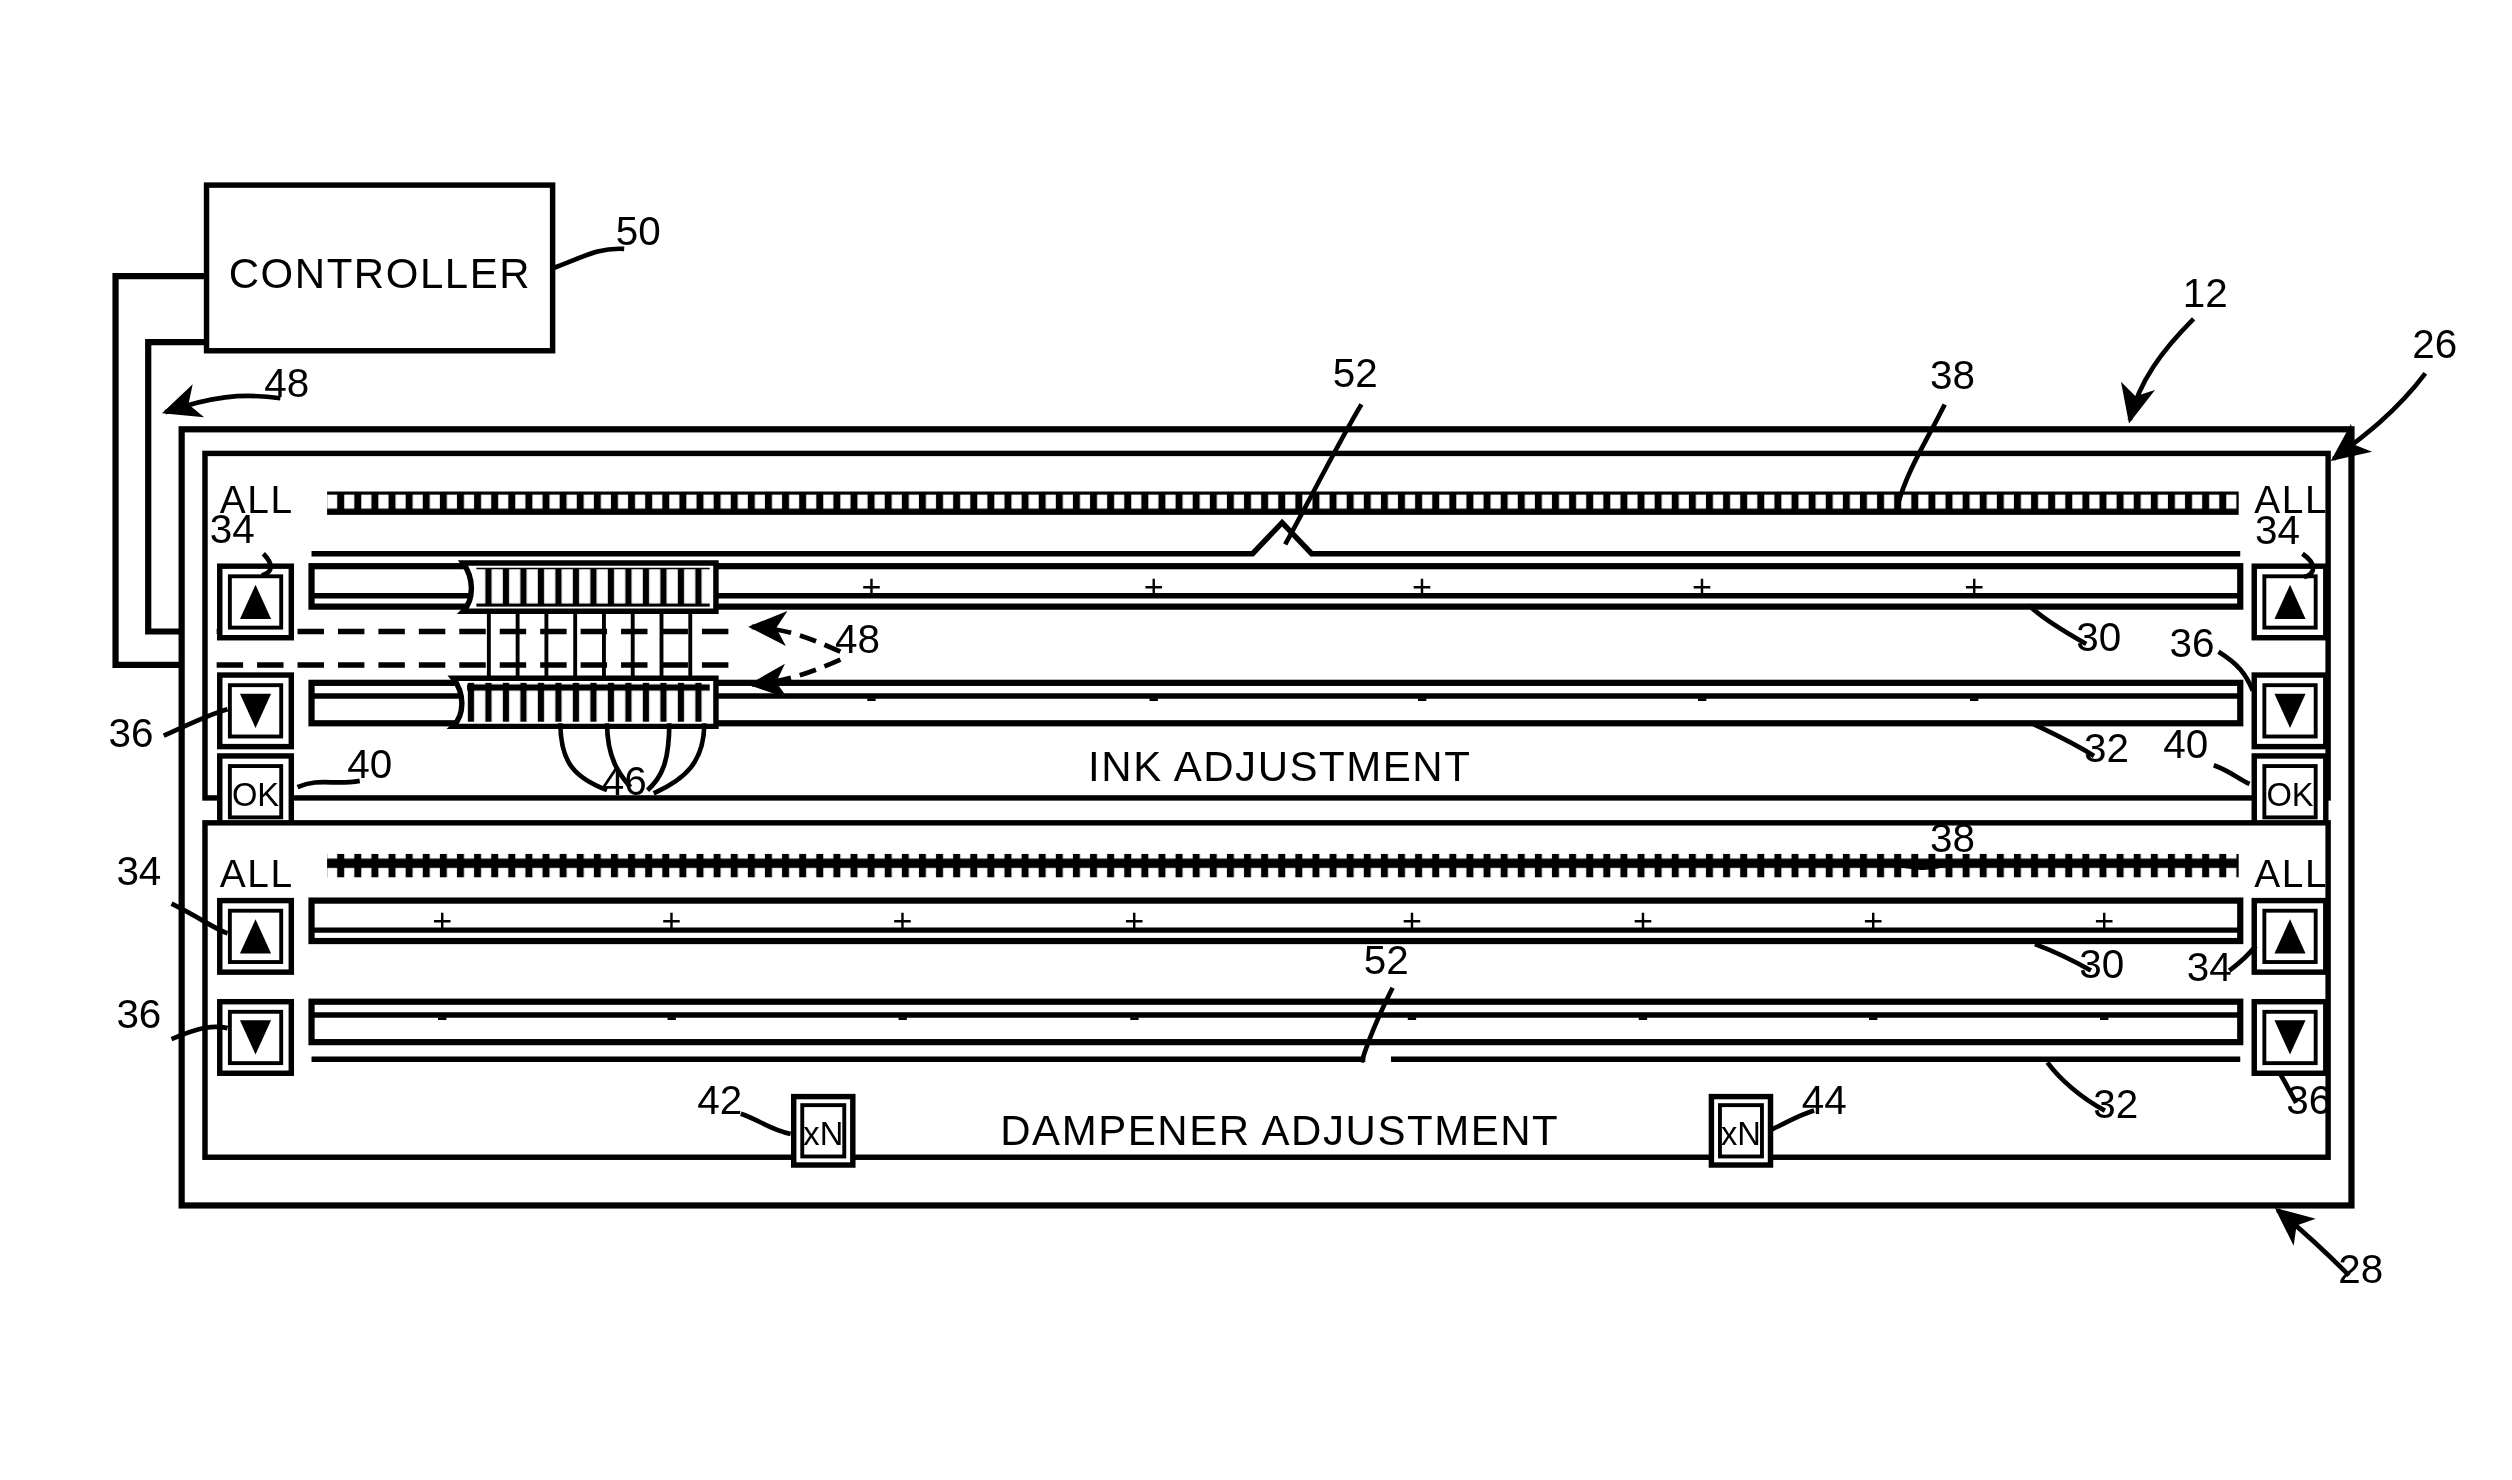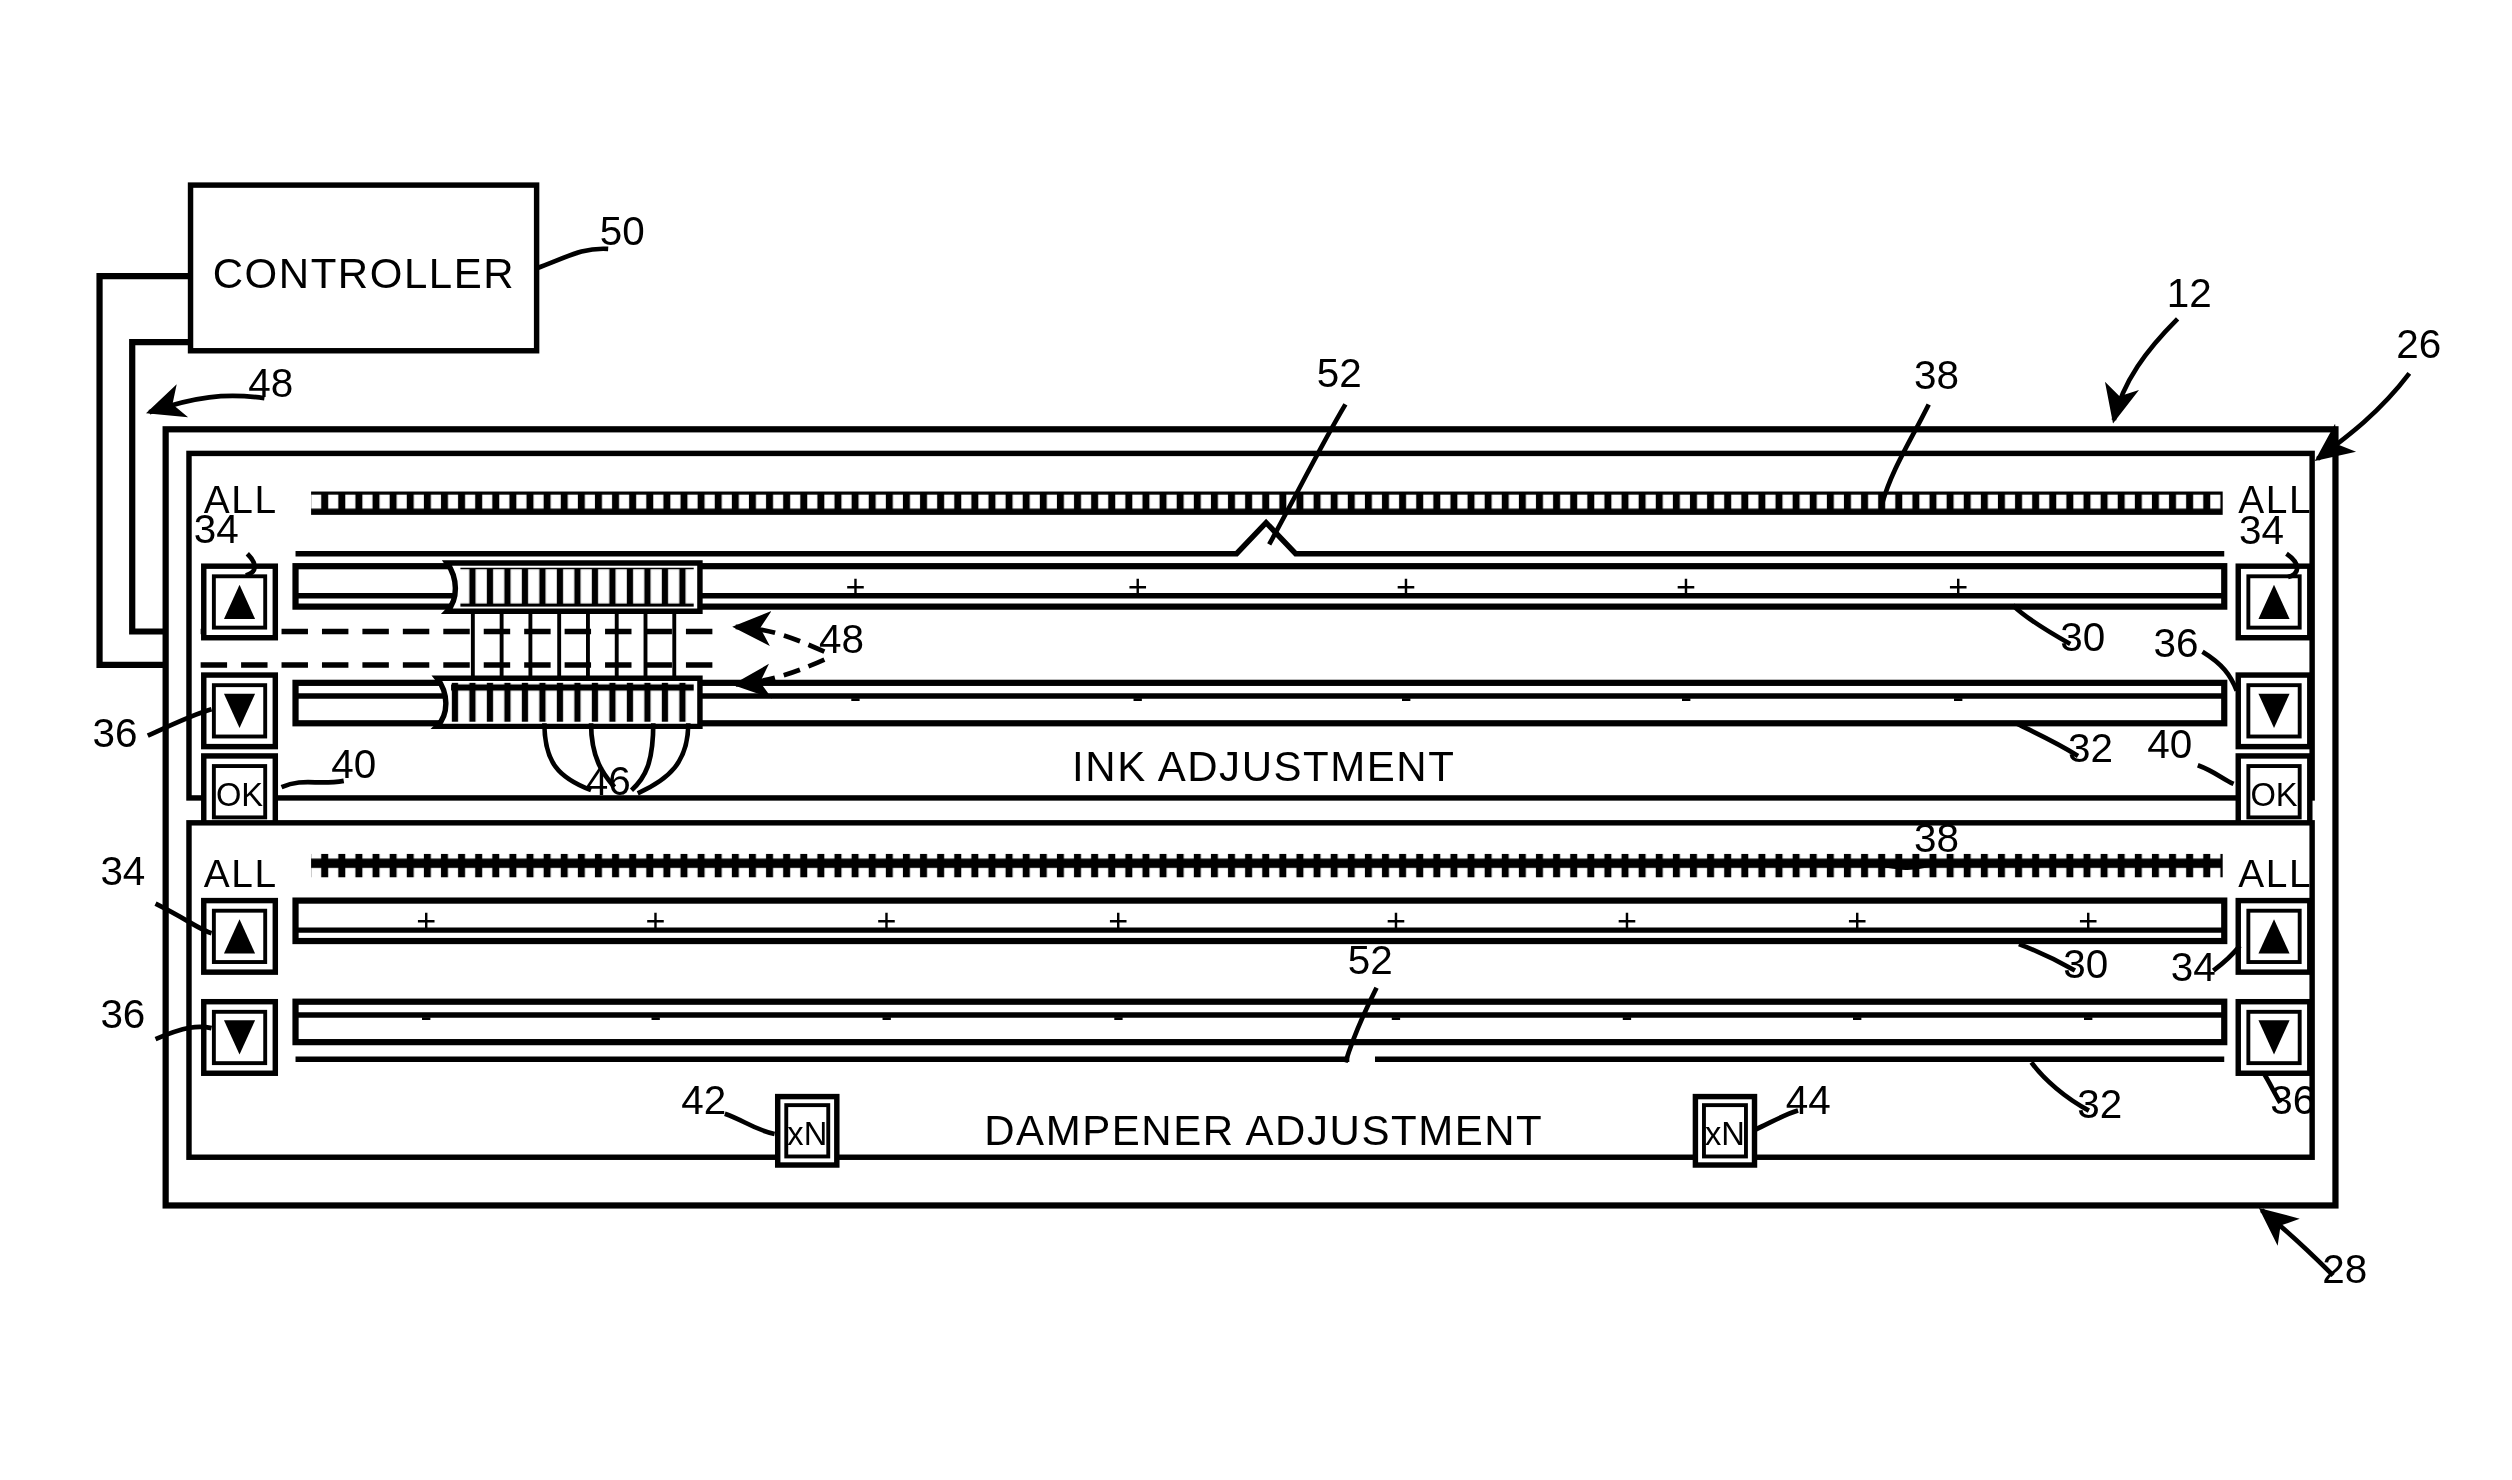--- a/index.html
+++ b/index.html
@@ -1,18 +1,18 @@
 <!DOCTYPE html>
 <html style="font-size:12.4px"><head>
 <meta charset="utf-8">
 <style>
   html,body{margin:0;padding:0;background:#ffffff;}
   body{width:2512px;height:1480px;position:relative;overflow:hidden;
        font-family:"Liberation Sans", sans-serif;color:#000;}
-  #stage{position:absolute;left:0;top:0;width:2048px;height:1480px;}
+  #stage{position:absolute;left:16px;top:0;width:2048px;height:1480px;}
   svg{position:absolute;left:0;top:0;width:2512px;height:1480px;}
   .lbl{font-family:"Liberation Sans", sans-serif;fill:#000;}
 </style>
 </head>
 <body>
 
 <div id="stage">
 
 <svg viewBox="0 0 3230 1903" xmlns="http://www.w3.org/2000/svg">
 

